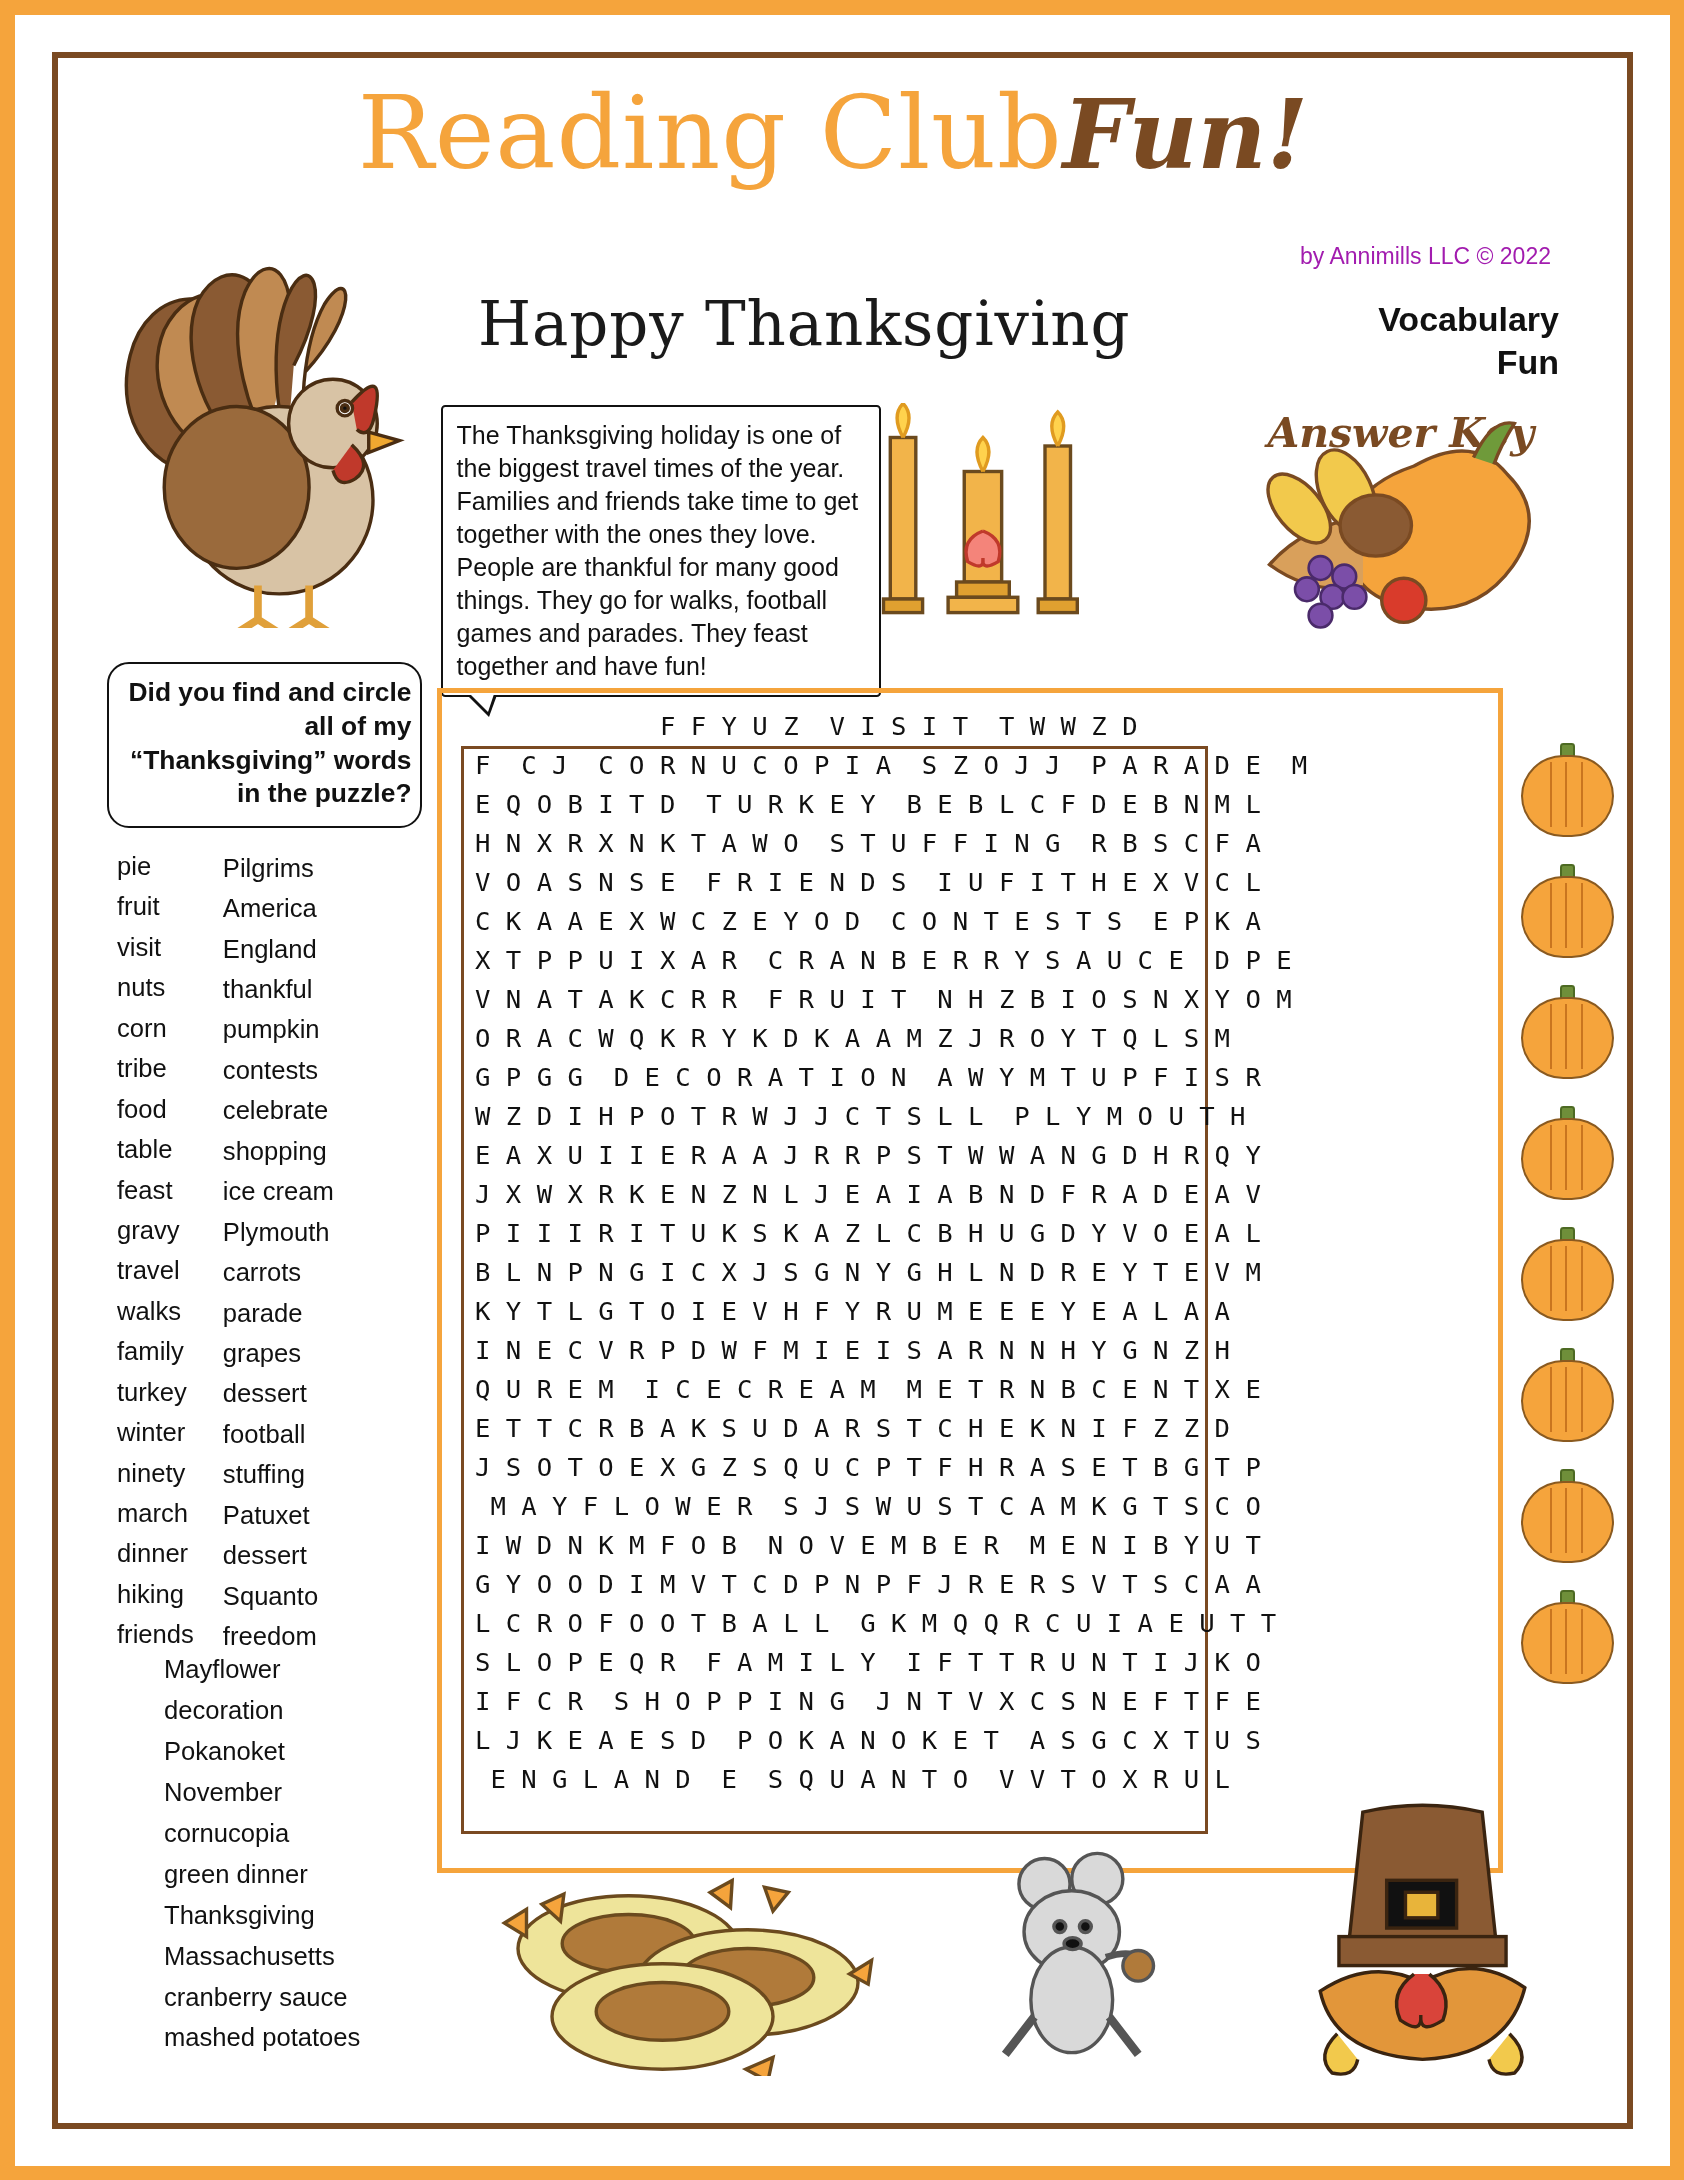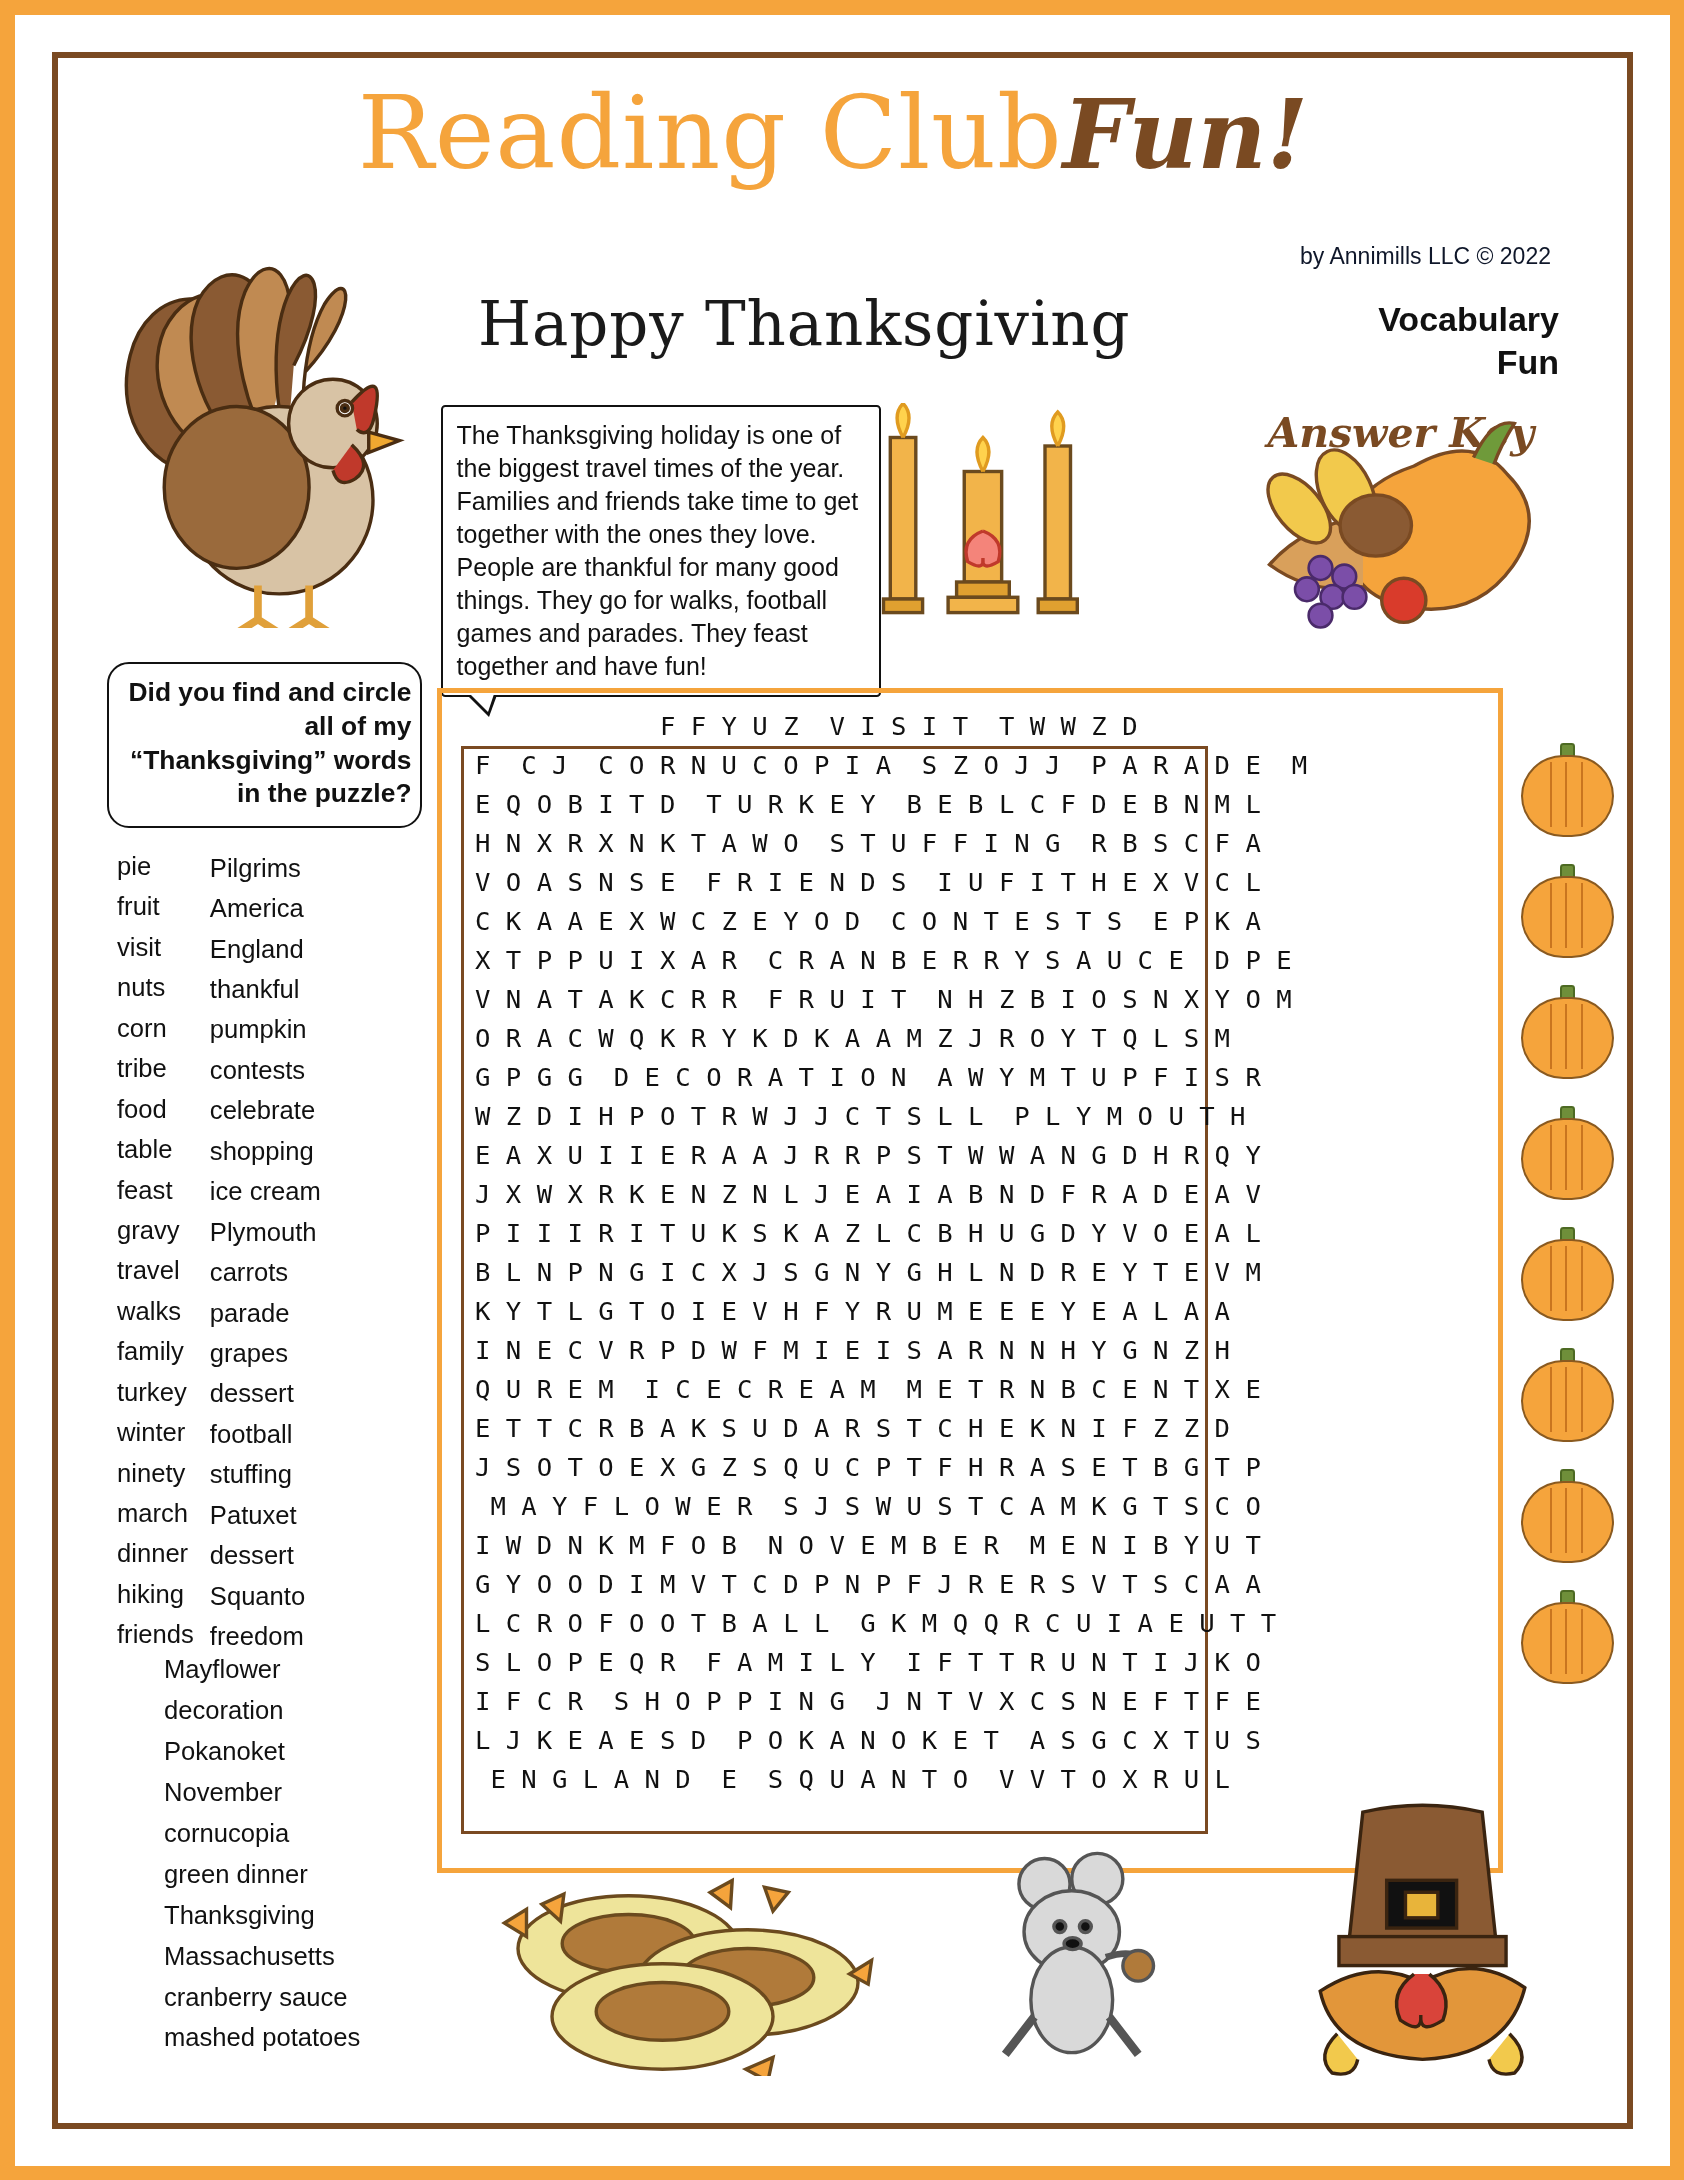--- a/index.html
+++ b/index.html
@@ -32,21 +32,21 @@
     font-size:101px;color:#F5A43C;letter-spacing:0.9px;
     line-height:1;
   }
   .title-fun{
     font-family:"DejaVu Serif", serif;
     font-style:italic;font-weight:bold;
     font-size:95px;color:#7A4A22;line-height:1;
   }
   .byline{
     position:absolute;right:119px;top:228px;
-    font-size:23px;color:#0f172a;
+    font-size:23px;color:#a21caf;
   }
   .happy{
     position:absolute;left:443px;top:273px;
     font-family:"DejaVu Serif", serif;
     font-size:61px;color:#1a1a1a;letter-spacing:0.9px;margin-left:20px;
   }
   .vocab{
     position:absolute;right:111px;top:283px;width:196px;
     text-align:right;font-weight:bold;font-size:34px;color:#111;
     line-height:1.25;
@@ -78,21 +78,21 @@
   .didyou{
     position:absolute;left:92px;top:647px;width:294px;
     background:#fff;border:2.6px solid #111;border-radius:22px;
     padding:12px 8.5px 15.3px 8.5px;text-align:right;
     font-weight:bold;font-size:26.4px;line-height:1.28;color:#111;
   }
 
   
   .wordcols{
     position:absolute;left:102px;top:831px;width:315px;
-    display:flex;gap:16px;
+    display:flex;gap:29px;
   }
   .wcol{font-size:25.6px;line-height:1.58;color:#111;}
   .wcol.right{padding-top:1.7px;}
   .wordlist2{
     position:absolute;left:149px;top:1634px;width:341px;
     font-size:25.6px;line-height:1.60;color:#111;
   }
 
   
   .puzzle-frame{

